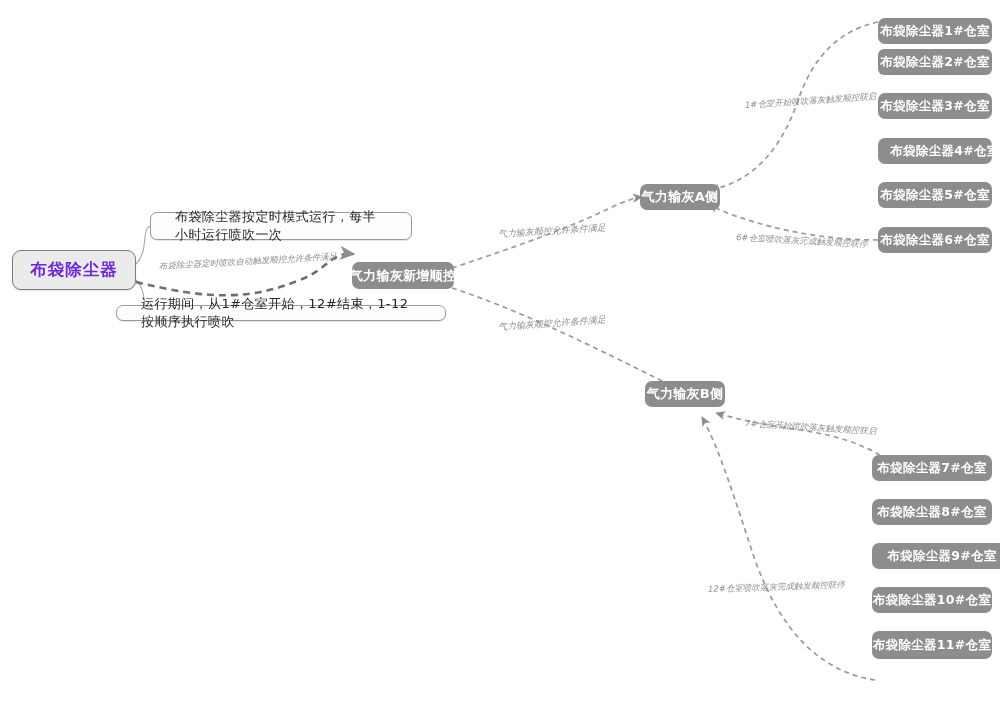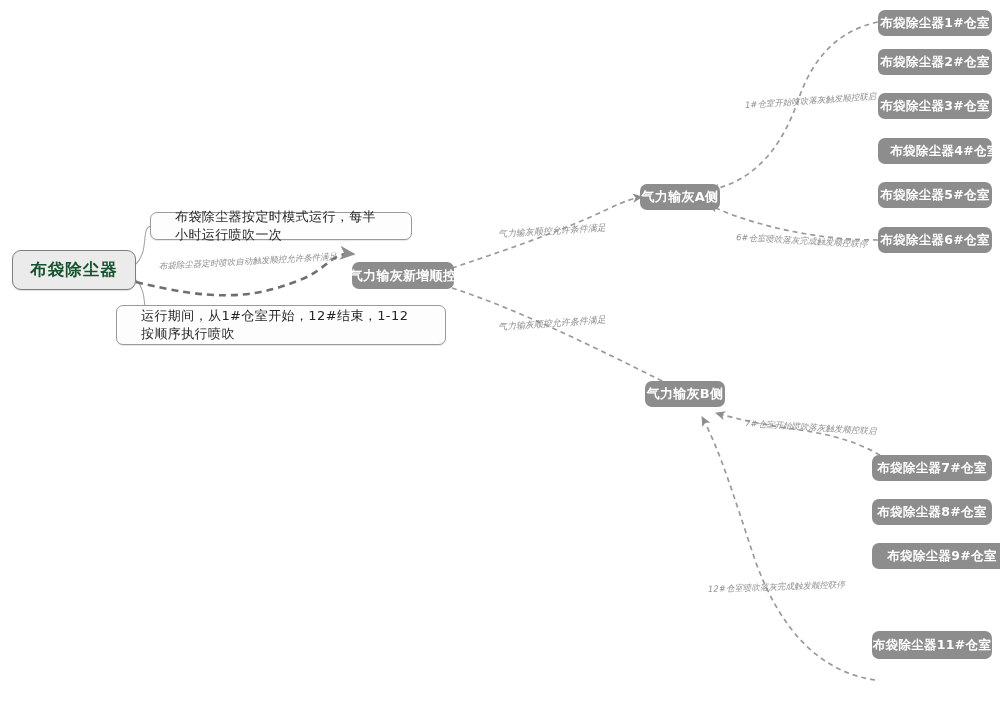--- a/index.html
+++ b/index.html
@@ -8,21 +8,21 @@
     font-family:"DejaVu Sans","Liberation Sans",sans-serif;
   }
   #canvas{position:absolute;left:0;top:0;width:1000px;height:701px;}
   svg.edges{position:absolute;left:0;top:0;width:1000px;height:701px;pointer-events:none;}
 
   .node{position:absolute;box-sizing:border-box;display:flex;align-items:center;justify-content:center;}
 
   
   .root{
     background:#ebebeb;border:1.4px solid #7d7d7d;border-radius:9px;
-    color:#14532d;font-weight:bold;font-size:16.5px;letter-spacing:1px;
+    color:#6d28d9;font-weight:bold;font-size:16.5px;letter-spacing:1px;
     box-shadow:0 1px 1px rgba(0,0,0,.12);
   }
   
   .whitebox{
     background:#fdfdfd;border:1.2px solid #9a9a9a;border-radius:7px;
     color:#262626;font-size:13px;letter-spacing:.4px;padding:0 24px;
     box-shadow:0 1px 1px rgba(0,0,0,.10);
   }
   
   .greybox{
@@ -84,37 +84,37 @@
   <div class="elabel" style="left:708px;top:584px;transform:rotate(-2deg);">12#仓室喷吹落灰完成触发顺控联停</div>
 
   <div class="node root" style="left:12px;top:250px;width:124px;height:40px;">
     <span>布袋除尘器</span>
   </div>
 
   <div class="node whitebox" style="left:150px;top:212px;width:262px;height:28px;">
     <span>布袋除尘器按定时模式运行，每半小时运行喷吹一次</span>
   </div>
 
-  <div class="node whitebox" style="left:116px;top:305px;width:330px;height:40px;">
+  <div class="node whitebox" style="left:116px;top:305px;width:330px;height:16px;">
     <span>运行期间，从1#仓室开始，12#结束，1-12按顺序执行喷吹</span>
   </div>
 
   <div class="node greybox big" style="left:352px;top:262px;width:102px;height:27px;">
     <span>气力输灰新增顺控</span>
   </div>
 
   <div class="node greybox big" style="left:640px;top:184px;width:80px;height:26px;">
     <span>气力输灰A侧</span>
   </div>
 
   <div class="node greybox big" style="left:645px;top:381px;width:80px;height:26px;">
     <span>气力输灰B侧</span>
   </div>
 
-  <div class="node greybox" style="left:878px;top:10px;width:114px;height:26px;">
+  <div class="node greybox" style="left:878px;top:18px;width:114px;height:26px;">
     <span>布袋除尘器1#仓室</span>
   </div>
   <div class="node greybox" style="left:878px;top:49px;width:114px;height:26px;border-radius:6px;">
     <span>布袋除尘器2#仓室</span>
   </div>
   <div class="node greybox" style="left:878px;top:93px;width:114px;height:26px;">
     <span>布袋除尘器3#仓室</span>
   </div>
   <div class="node greybox" style="left:878px;top:138px;width:114px;height:26px;padding-left:28px;">
     <span>布袋除尘器4#仓室</span>
@@ -128,17 +128,20 @@
 
   <div class="node greybox" style="left:872px;top:455px;width:120px;height:26px;">
     <span>布袋除尘器7#仓室</span>
   </div>
   <div class="node greybox" style="left:872px;top:499px;width:120px;height:26px;">
     <span>布袋除尘器8#仓室</span>
   </div>
   <div class="node greybox" style="left:872px;top:543px;width:140px;height:26px;">
     <span>布袋除尘器9#仓室</span>
   </div>
+  <div class="node greybox" style="left:872px;top:587px;width:120px;height:26px;">
+    <span>布袋除尘器10#仓室</span>
+  </div>
   <div class="node greybox" style="left:872px;top:631px;width:120px;height:28px;">
     <span>布袋除尘器11#仓室</span>
   </div>
 
 </div>
 
 </body></html>

